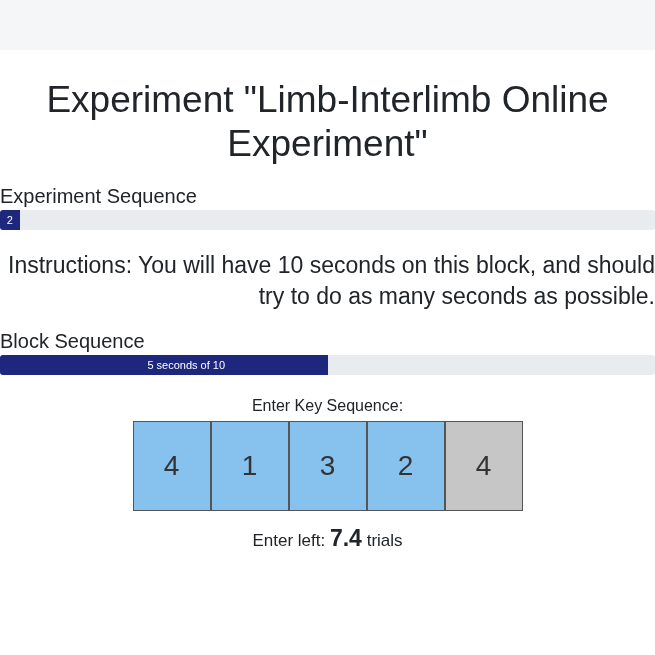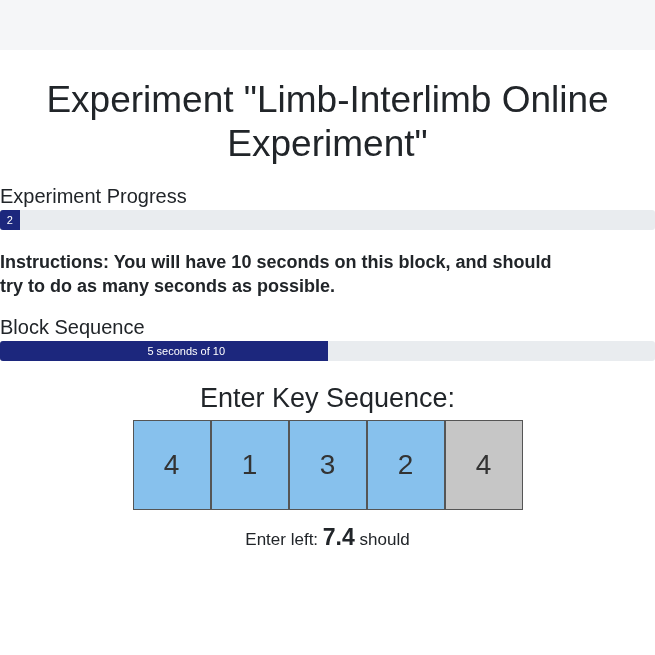--- a/index.html
+++ b/index.html
@@ -43,28 +43,28 @@
   .progress-inner {
     height: 100%;
     background: #1c277d;
     color: #fff;
     font-size: 11px;
     line-height: 20px;
     text-align: center;
     white-space: nowrap;
   }
   .instructions {
-    font-size: 18px;
-    font-weight: 700;
+    font-size: 23px;
+    font-weight: 400;
     line-height: 1.35;
     margin: 8px 0 18px 0;
-    text-align: left;
+    text-align: right;
   }
   .enter-label {
-    font-size: 27px;
+    font-size: 16px;
     font-weight: 500;
     margin: 22px 0 6px 0;
     text-align: center;
   }
   .key-row {
     display: flex;
     justify-content: center;
     gap: 0;
     margin: 0 auto;
   }
@@ -99,21 +99,21 @@
 <div class="top-strip"></div>
 
 <div class="content">
 
   <h1 class="title">
     <span>Experiment "Limb-Interlimb Online</span><br>
     <span>Experiment"</span>
   </h1>
 
   <div class="left-block">
-    <div class="section-label">Experiment Progress</div>
+    <div class="section-label">Experiment Sequence</div>
     <div class="progress-outer">
       <div class="progress-inner" id="exp-progress-inner" style="width: 3%;">2</div>
     </div>
   </div>
 
   <div class="instructions">
     <span>Instructions: You will have 10 seconds on this block, and should</span><br>
     <span>try to do as many seconds as possible.</span>
   </div>
 
@@ -130,16 +130,16 @@
       <div class="key-box filled">4</div>
       <div class="key-box filled">1</div>
       <div class="key-box filled">3</div>
       <div class="key-box filled">2</div>
       <div class="key-box empty">4</div>
     </div>
 
   <div class="time-left">
     <span>Enter left:</span>
     <span class="big">7.4</span>
-    <span>should</span>
+    <span>trials</span>
   </div>
 
 </div>
 
 </body></html>

